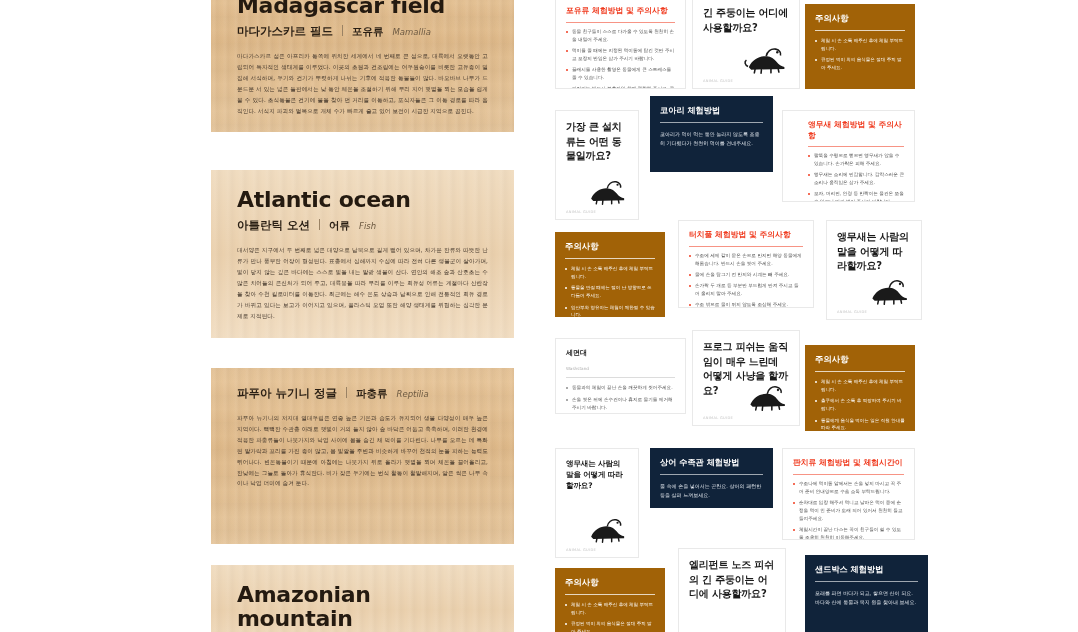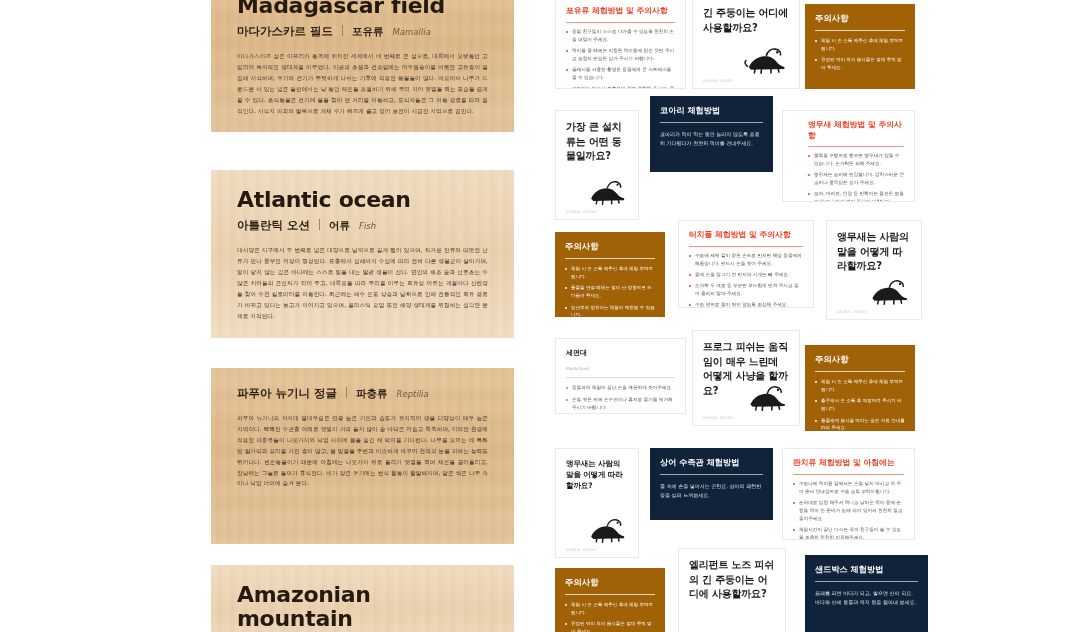--- a/index.html
+++ b/index.html
@@ -440,31 +440,31 @@
           <path d="M14 64 C22 44 42 34 60 36 C70 37 78 42 84 50 C90 58 96 62 104 63 L104 68 L20 70 Z" fill="#1a1a1a"></path>
           <path d="M58 36 C60 24 70 16 82 18 C92 20 96 28 94 34" fill="none" stroke="#1a1a1a" stroke-width="4"></path>
           <circle cx="86" cy="26" r="3" fill="#1a1a1a"></circle>
           <path d="M30 68 L28 78 M46 69 L45 79 M70 68 L70 78 M88 66 L90 76" stroke="#1a1a1a" stroke-width="4" stroke-linecap="round"></path>
         </svg>
       </div>
       <div class="card-foot">ANIMAL GUIDE</div>
     </div>
   </div>
 
-  <div class="card dark" style="left:650px; top:448px; width:123px; height:72px;">
+  <div class="card dark" style="left:650px; top:448px; width:123px; height:60px;">
     <div class="card-pad">
       <div class="dark-title">상어 수족관 체험방법</div>
       <div class="dark-rule"></div>
       <div class="dark-body">물 속에 손을 넣어서는 곤란요. 상어의 패턴한 등을 살펴 느껴보세요.</div>
     </div>
   </div>
 
   <div class="card white" style="left:782px; top:448px; width:133px; height:92px;">
     <div class="card-pad">
-      <div class="c-head-red">판치류 체험방법 및 아침에는</div>
+      <div class="c-head-red">판치류 체험방법 및 체험시간이</div>
       <div class="c-rule"></div>
       <ul class="c-bullets">
         <li>수조나에 먹이통 앞에서는 손을 넣지 마시고 꼭 주어 준비 안내양으로 수초 소독 부탁드립니다.</li>
         <li>순차대로 입장 해주셔 먹니고 날아온 먹이 중에 순정을 먹이 인 준비가 오래 되어 있어서 천천히 들고 들여주세요.</li>
         <li>체험시간이 끝난 다스는 꼭이 친구들이 쉴 수 있도록 조용히 천천히 이동해주세요.</li>
       </ul>
     </div>
   </div>
 
   <div class="card red" style="left:555px; top:568px; width:110px; height:70px;">

